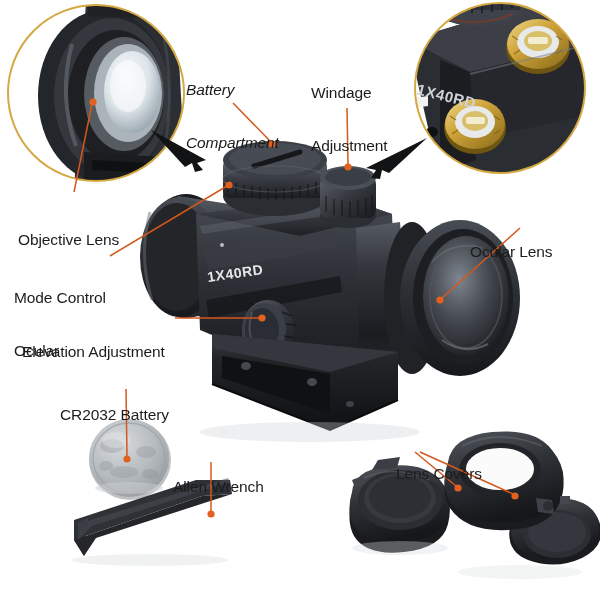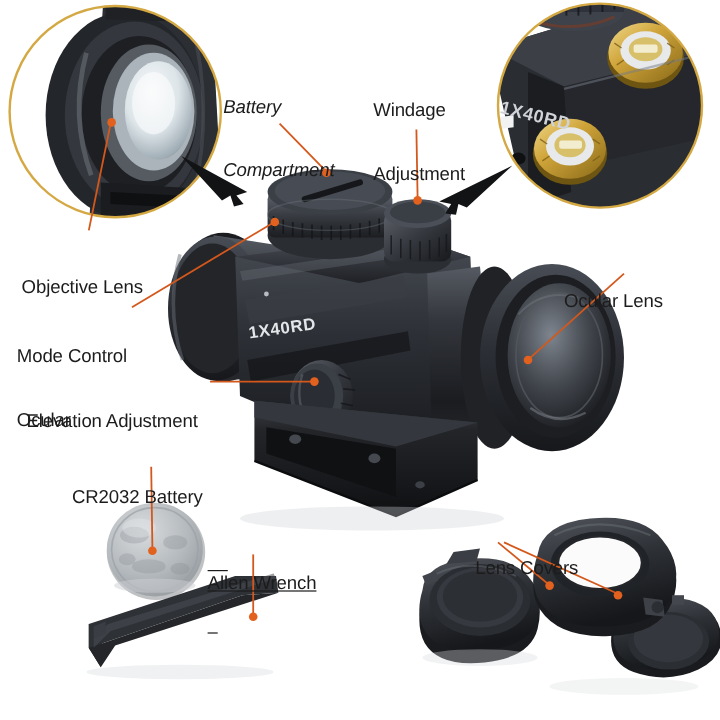--- a/index.html
+++ b/index.html
@@ -398,21 +398,21 @@
   </div>
 
   <div class="label" style="left:22px;top:308px;">
     <div>Elevation Adjustment</div>
   </div>
 
   <div class="label" style="left:60px;top:371px;text-align:center;">
     <div>CR2032 Battery</div>
   </div>
 
-  <div class="label" style="left:173px;top:443px;text-decoration:underline;">
+  <div class="label" style="left:173px;top:443px;">
     <div>Allen Wrench</div>
   </div>
 
   <div class="label" style="left:396px;top:430px;">
     <div>Lens Covers</div>
   </div>
 
 </div>
 
 </body></html>

